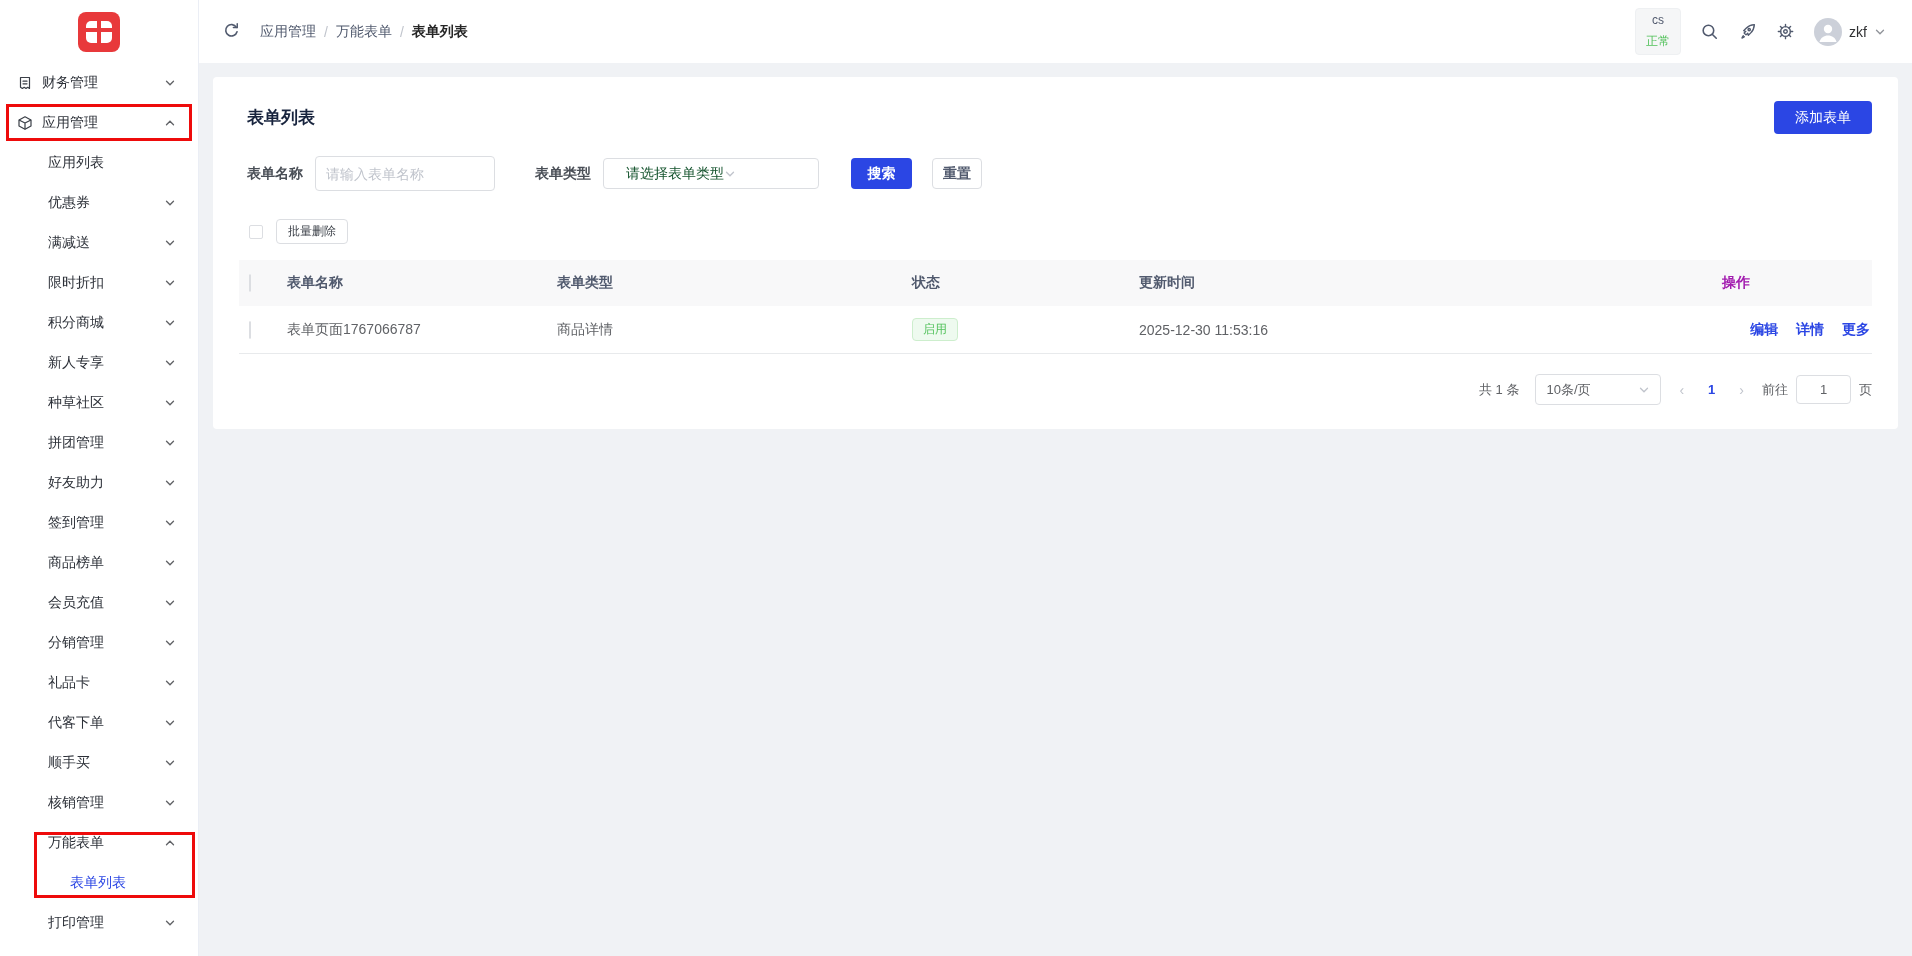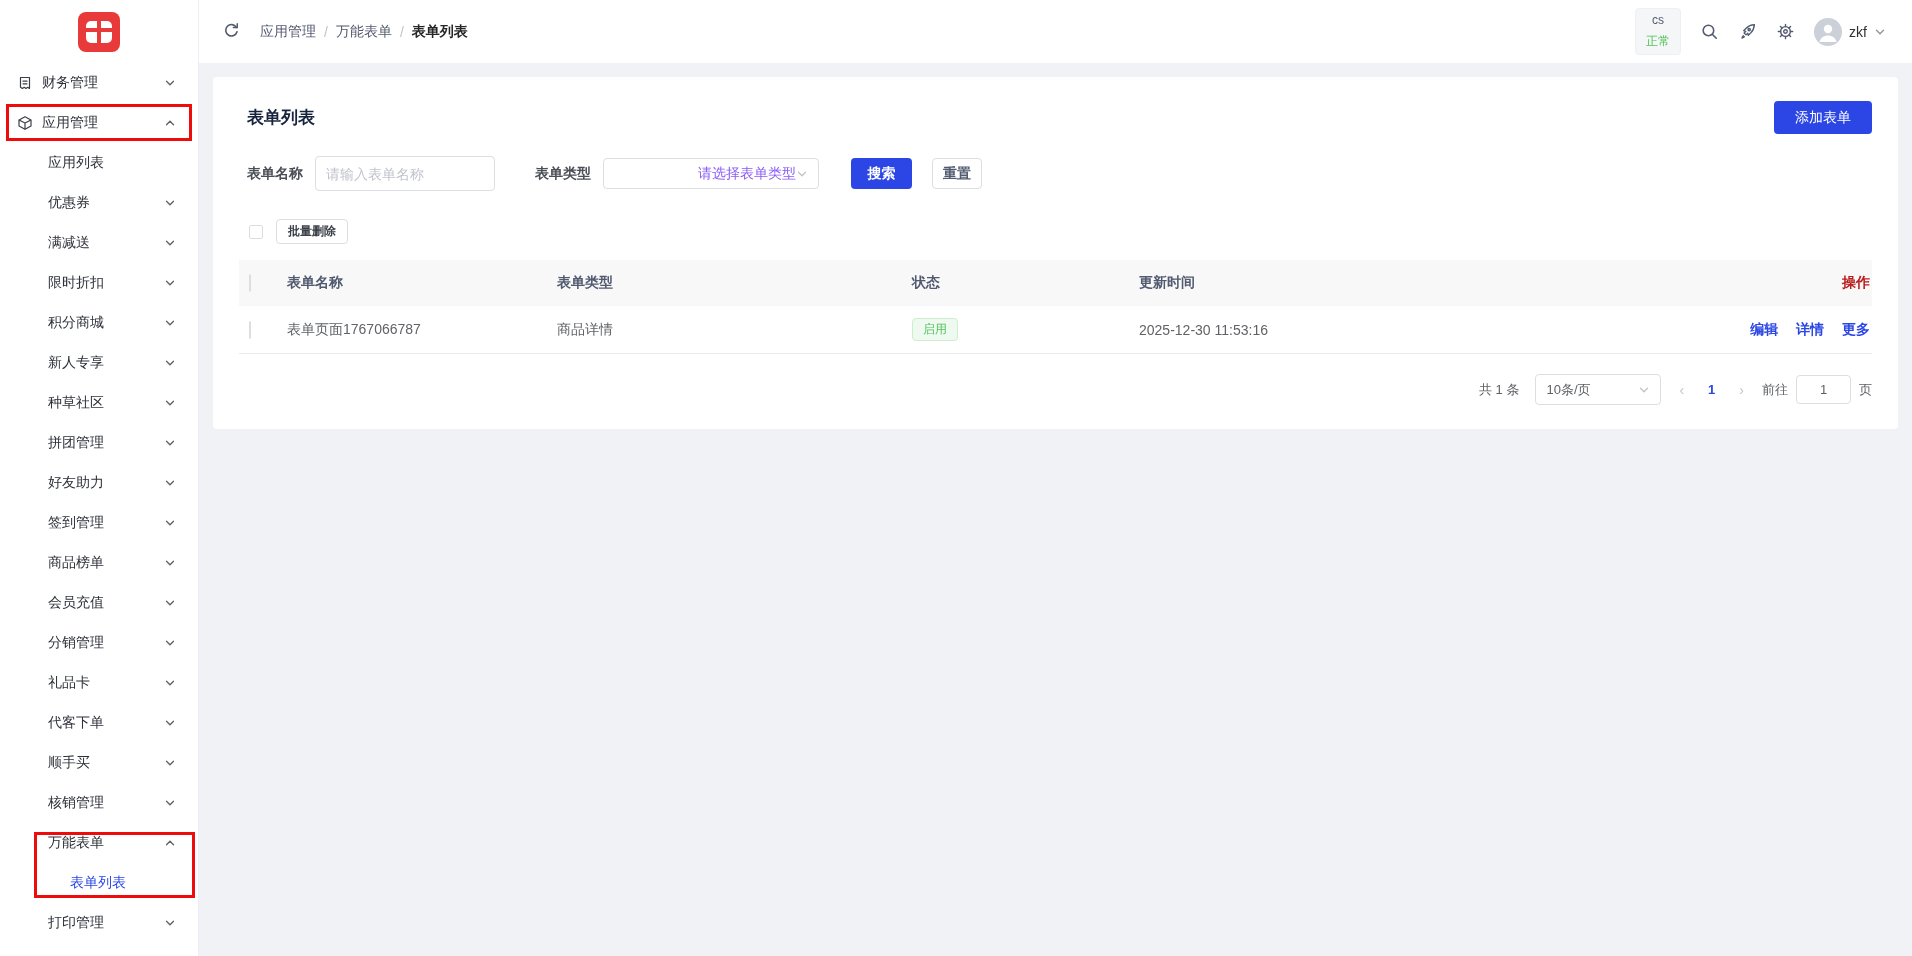--- a/index.html
+++ b/index.html
@@ -71,45 +71,45 @@
   .btn-add { height:33px; padding:0 21px; font-size:14px; }
   .filters { margin-top:22px; display:flex; align-items:center; padding-left:8px; }
   .f-label { color:#4a4f57; font-weight:700; margin-right:12px; }
   .f-input {
     width:180px; height:35px; border:1px solid #dcdee2; border-radius:4px;
     padding:0 10px; font-size:14px; color:#515a6e; font-family:inherit; outline:none; background:#fff;
   }
   .f-input::placeholder { color:#c0c4cc; }
   .f-select {
     width:216px; height:31px; border:1px solid #dcdee2; border-radius:4px;
-    display:flex; align-items:center; justify-content:flex-end;
-    padding:0 10px; color:#8b5cf6; cursor:pointer; background:#fff;
+    display:flex; align-items:center; justify-content:flex-start;
+    padding:0 22px; color:#14532d; cursor:pointer; background:#fff;
   }
   .gap-lg { margin-left:40px; }
   .btn-search { width:61px; height:31px; font-size:14px; font-weight:700; margin-left:32px; }
   .btn-reset {
     width:50px; height:31px; background:#fff; border:1px solid #dcdee2; color:#515a6e;
     font-size:14px; font-weight:700; margin-left:20px;
   }
   .batch-row { margin-top:28px; display:flex; align-items:center; padding-left:10px; }
   .checkbox {
     width:14px; height:14px; border:1px solid #dcdee2; border-radius:2px; background:#fff; cursor:pointer;
   }
   .btn-batch {
     margin-left:13px; height:25px; padding:0 11px; background:#fff;
-    border:1px solid #dcdee2; color:#3a3f47; font-size:12px; font-weight:700;
+    border:1px solid #dcdee2; color:#3a3f47; font-size:12px; font-weight:400;
   }
   
   .tbl { margin-top:16px; width:100%; }
   .tbl-row { display:grid; grid-template-columns:48px 270px 355px 227px 1fr 150px; align-items:center; }
   .tbl-head { background:#f8f8f9; height:46px; color:#515a6e; font-weight:700; }
   .tbl-body-row { height:48px; border-bottom:1px solid #e8eaec; color:#606266; }
   .cell-check { padding-left:10px; }
   .cell-actions { text-align:right; padding-right:2px; }
-  .th-actions { text-align:right; padding-right:2px; color:#b91c1c; }
+  .th-actions { text-align:left; padding-right:2px; color:#a21caf; }
   .status-badge {
     display:inline-block; background:#eefaef; border:1px solid #cdeecd; color:#53c25c;
     border-radius:4px; font-size:12px; padding:3px 10px; line-height:1.3;
   }
   .link { color:#2b46e4; cursor:pointer; font-weight:700; margin-left:14px; text-decoration:none; }
   
   .pager {
     margin-top:20px; display:flex; align-items:center; justify-content:flex-end;
     gap:14px; font-size:13px; color:#606266;
   }

